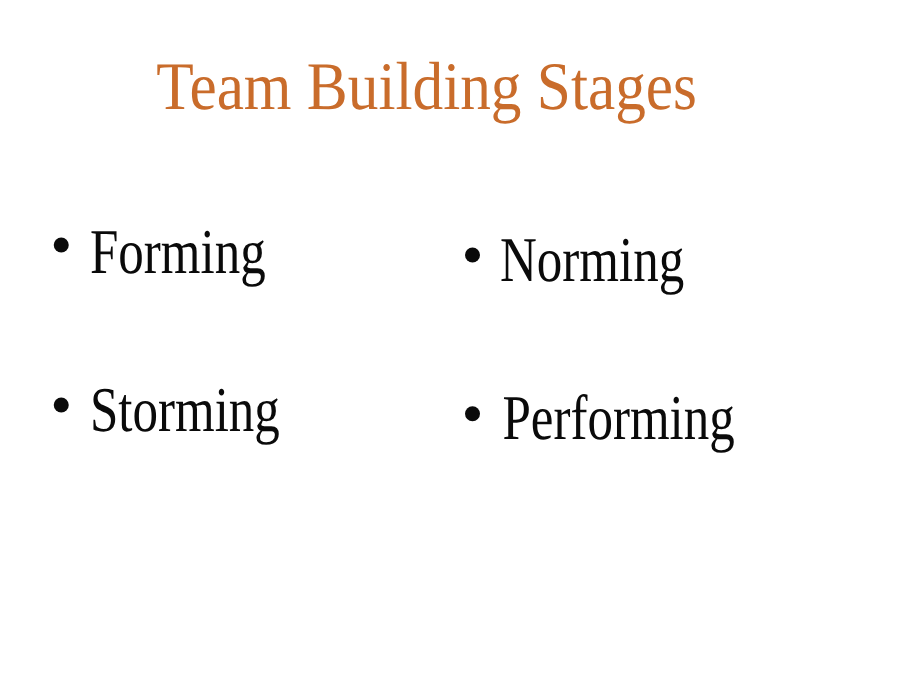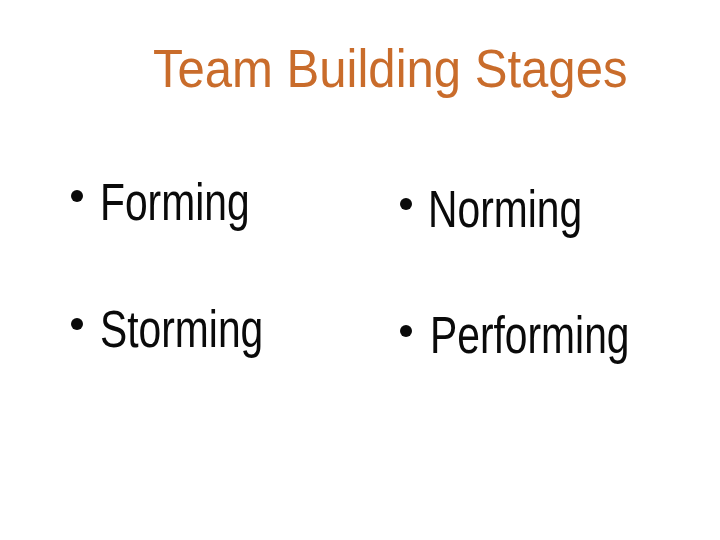--- a/index.html
+++ b/index.html
@@ -6,22 +6,21 @@
     margin: 0;
     padding: 0;
     background: #ffffff;
   }
   .slide {
     position: relative;
     width: 672px;
     height: 540px;
     background: var(--background, #ffffff);
     overflow: hidden;
-    font-family: Liberation Sans, sans-serif;
-    margin-left: 28px;
+    font-family: Liberation Serif, serif;
   }
   .title {
     position: absolute;
     left: 125px;
     top: 42px;
     margin: 0;
     font-size: 54.5px;
     font-weight: 400;
     line-height: 1;
     white-space: nowrap;

